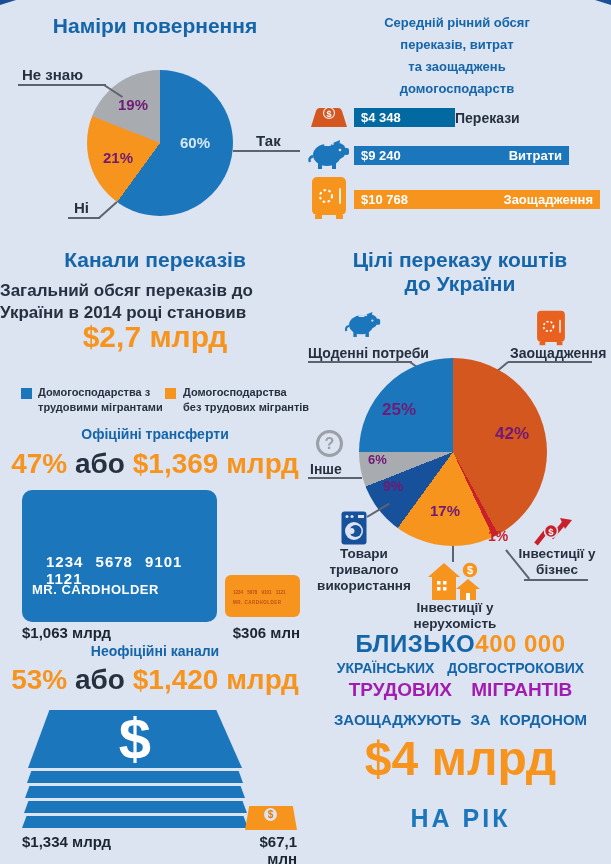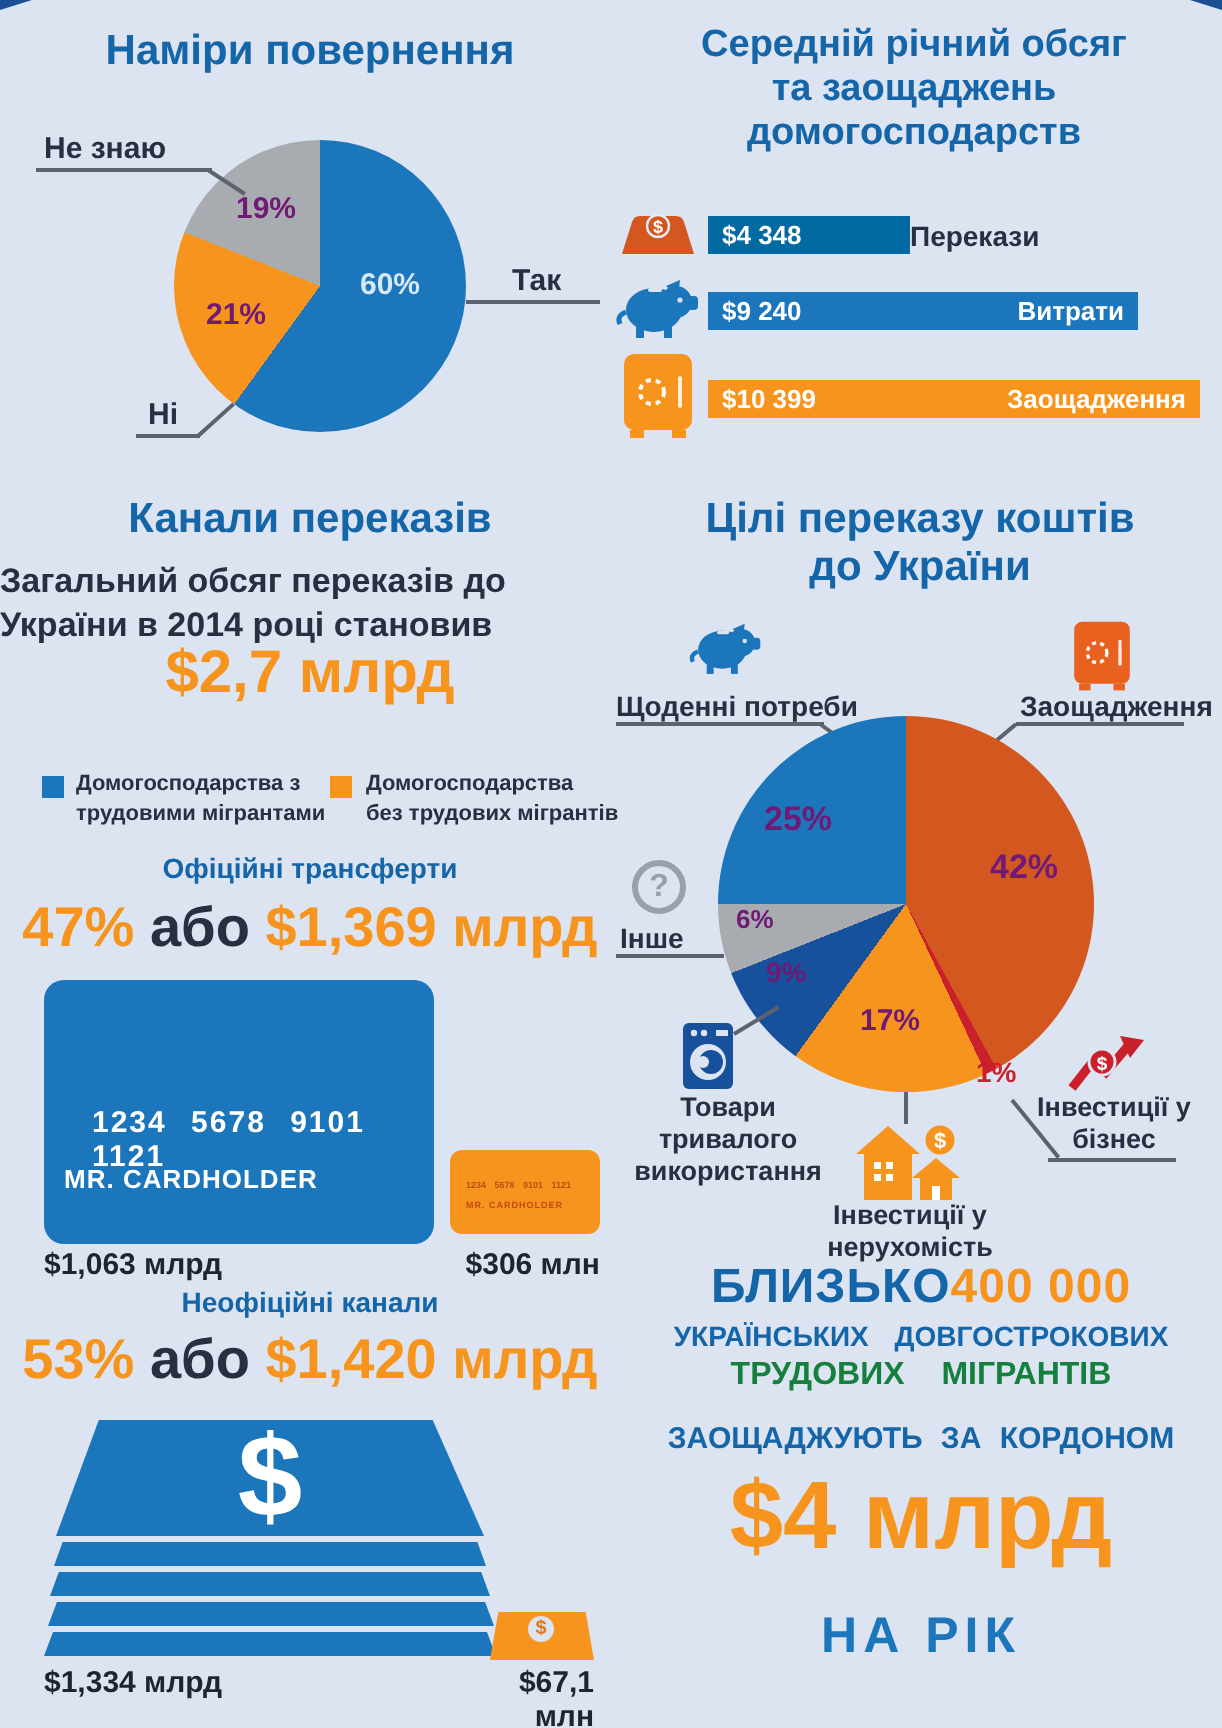--- a/index.html
+++ b/index.html
@@ -15,21 +15,21 @@
   .wedge{position:absolute;top:0;width:16px;height:5px;background:#1a4f94}
   .wedge.l{left:0;clip-path:polygon(0 0,100% 0,0 100%)}
   .wedge.r{right:0;clip-path:polygon(0 0,100% 0,100% 100%)}
   
   .p1-title{left:0;top:14px;width:310px;font-size:21px}
   .pie1{left:87px;top:70px;width:146px;height:146px}
   .p1-60{left:180px;top:134px;font-size:15px;color:#d6e9f8}
   .p1-21{left:103px;top:149px;font-size:15px}
   .p1-19{left:118px;top:96px;font-size:15px}
   
-  .p2-title{left:312px;top:12px;width:290px;font-size:19px;line-height:22px}
+  .p2-title{left:312px;top:12px;width:290px;font-size:13px;line-height:22px}
   .icon{position:absolute}
   .hbar{position:absolute;left:354px;height:19px;display:flex;align-items:center;padding:0 7px;color:#fff;font-weight:bold;font-size:13px}
   .hbar .in-label{margin-left:auto;font-size:13px}
   .hbar-out{position:absolute;left:455px;font-weight:bold;font-size:14px;color:#26303f}
   
   .ch-title{left:0;top:248px;width:310px;font-size:21px}
   .ch-sub{position:absolute;left:0;top:280px;width:310px;text-align:left;font-weight:bold;font-size:17px;line-height:22px;color:#26303f}
   .ch-total{left:0;top:320px;width:310px;font-size:30px;color:#f7941e}
   .lg-sq{position:absolute;width:11px;height:11px}
   .lg-tx{position:absolute;font-size:11px;font-weight:bold;line-height:15px;color:#26303f}
@@ -58,21 +58,21 @@
   .p3-6{left:368px;top:452px;font-size:13px}
   .p3-9{left:383px;top:478px;font-size:14px}
   .p3-17{left:430px;top:502px;font-size:15px}
   .p3-1{left:488px;top:528px;font-size:14px;color:#c9202b}
   .q-icon{position:absolute;left:316px;top:430px;width:27px;height:27px;border:3px solid #9aa0a8;border-radius:50%;color:#9aa0a8;font-weight:bold;font-size:16px;display:flex;align-items:center;justify-content:center}
   .cat{position:absolute;text-align:center;font-weight:bold;font-size:13.5px;line-height:16px;color:#26303f}
   .footer div{position:absolute;width:301px;left:310px;text-align:center;font-weight:bold}
   .f1{top:630px;font-size:24px;letter-spacing:.5px}
   .f1 .b{color:#1565a9}.f1 .o{color:#f7941e}
   .f2{top:660px;font-size:14px;color:#1565a9;word-spacing:9px}
-  .f3{top:679px;font-size:16px;color:#15803d;word-spacing:14px}
+  .f3{top:679px;font-size:19px;color:#a21caf;word-spacing:14px}
   .f4{top:711px;font-size:15px;color:#1565a9;word-spacing:5px}
   .f5{top:731px;font-size:48px;color:#f7941e}
   .f6{top:804px;font-size:25px;color:#1b76bc;letter-spacing:3px}
 </style>
 </head>
 <body>
 
 <div class="wedge l"></div>
 <div class="wedge r"></div>
 
@@ -91,20 +91,21 @@
   <div class="lead" style="left:233px;top:150px;width:67px"></div>
 
   <div class="callout" style="left:74px;top:199px">Ні</div>
   <div class="lead" style="left:68px;top:217px;width:32px"></div>
   <div class="lead" style="left:99px;top:217px;width:24px;transform:rotate(-42deg)"></div>
 </section>
 
 <section>
   <h2 class="ttl p2-title">
     <div>Середній річний обсяг</div>
+    <div>переказів, витрат</div>
     <div>та заощаджень</div>
     <div>домогосподарств</div>
   </h2>
 
   <span class="icon" style="left:309px;top:104px">
     <svg width="40" height="24" viewBox="0 0 40 24">
       <path d="M2 23 L7 7 Q8 4 11 4 L29 4 Q32 4 33 7 L38 23 Z" fill="#d4571f"></path>
       <circle cx="20" cy="9" r="5.5" fill="#d4571f" stroke="#e8ecf5" stroke-width="1.2"></circle>
       <text x="20" y="12.5" text-anchor="middle" font-size="9" font-weight="bold" fill="#ffffff">$</text>
     </svg>
@@ -135,21 +136,21 @@
   <span class="icon" style="left:311px;top:176px">
     <svg width="36" height="44" viewBox="0 0 36 44">
       <rect x="1" y="1" width="34" height="38" rx="5" fill="#f7941e"></rect>
       <rect x="4" y="39" width="7" height="4" fill="#f7941e"></rect>
       <rect x="25" y="39" width="7" height="4" fill="#f7941e"></rect>
       <circle cx="15" cy="20" r="6" fill="none" stroke="#ffffff" stroke-width="2" stroke-dasharray="2.5 2.5"></circle>
       <rect x="28" y="12" width="2" height="16" rx="1" fill="#ffffff" opacity="0.85"></rect>
     </svg>
   </span>
   <div class="hbar" style="top: 190px; width: 246px; background: rgb(247, 148, 30);">
-    <span>$10 399</span>
+    <span>$10 768</span>
     <span class="in-label">Заощадження</span>
   </div>
 </section>
 
 <section>
   <h2 class="ttl ch-title">Канали переказів</h2>
   <div class="ch-sub">
     <div>Загальний обсяг переказів до</div>
     <div>України в 2014 році становив</div>
   </div>

